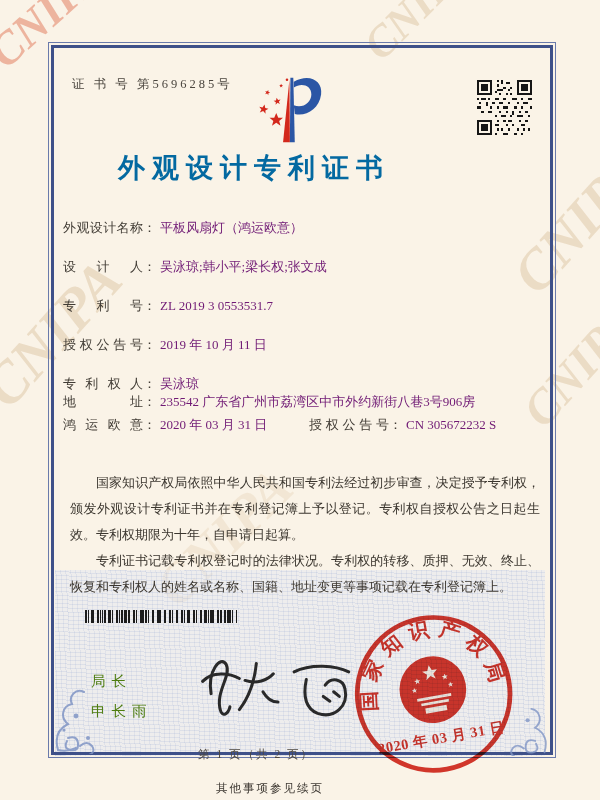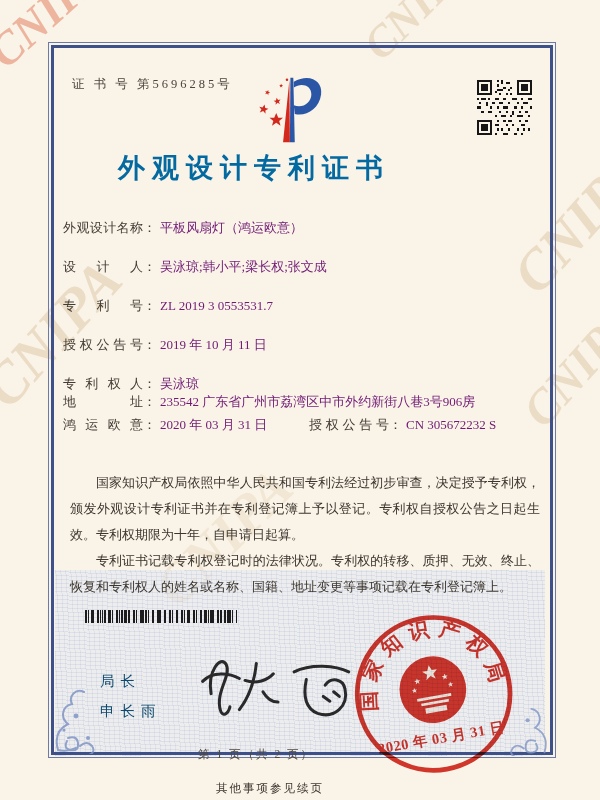--- a/index.html
+++ b/index.html
@@ -58,22 +58,22 @@
     font-size:13px;line-height:26px;text-align:justify;color:#3b362f;
   }
   .paras p{margin:0;text-indent:2em;}
   .barcode{
     position:absolute;left:85px;top:610px;width:152px;height:13px;z-index:3;
     background:
       repeating-linear-gradient(90deg,#1c1c1c 0 2px,transparent 2px 3px,#1c1c1c 3px 4px,transparent 4px 7px,#1c1c1c 7px 9px,transparent 9px 12px),
       repeating-linear-gradient(90deg,#1c1c1c 0 1px,transparent 1px 6px,#1c1c1c 6px 8px,transparent 8px 17px);
   }
   .signer{
-    position:absolute;left:100px;top:666px;z-index:3;
-    font-size:14.5px;letter-spacing:6px;line-height:30px;color:#0c4a6e;
+    position:absolute;left:91px;top:666px;z-index:3;
+    font-size:14.5px;letter-spacing:6px;line-height:30px;color:#4d7c0f;
   }
   .signature{position:absolute;left:196px;top:640px;z-index:4;}
   .seal{
     position:absolute;left:348px;top:610px;width:172px;height:172px;z-index:5;
     transform:rotate(-10deg);opacity:0.93;mix-blend-mode:multiply;
   }
   .flourish{position:absolute;z-index:2;}
   .flourish.left{left:52px;top:686px;}
   .flourish.right{left:490px;top:692px;transform:scaleX(-1);}
   .pagefooter{

